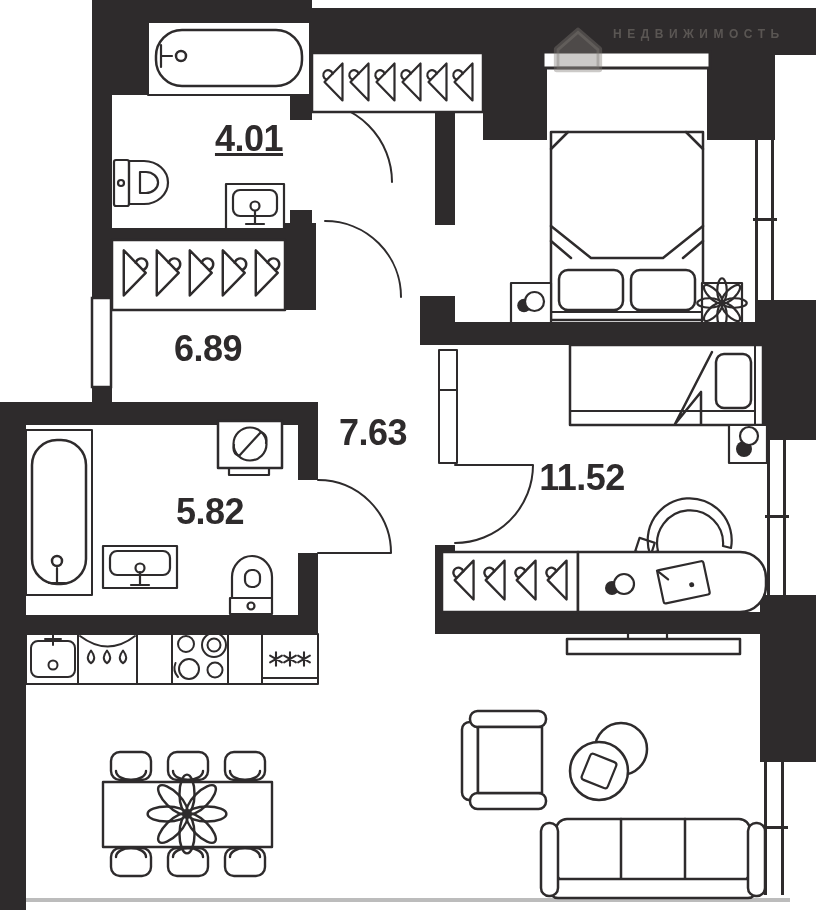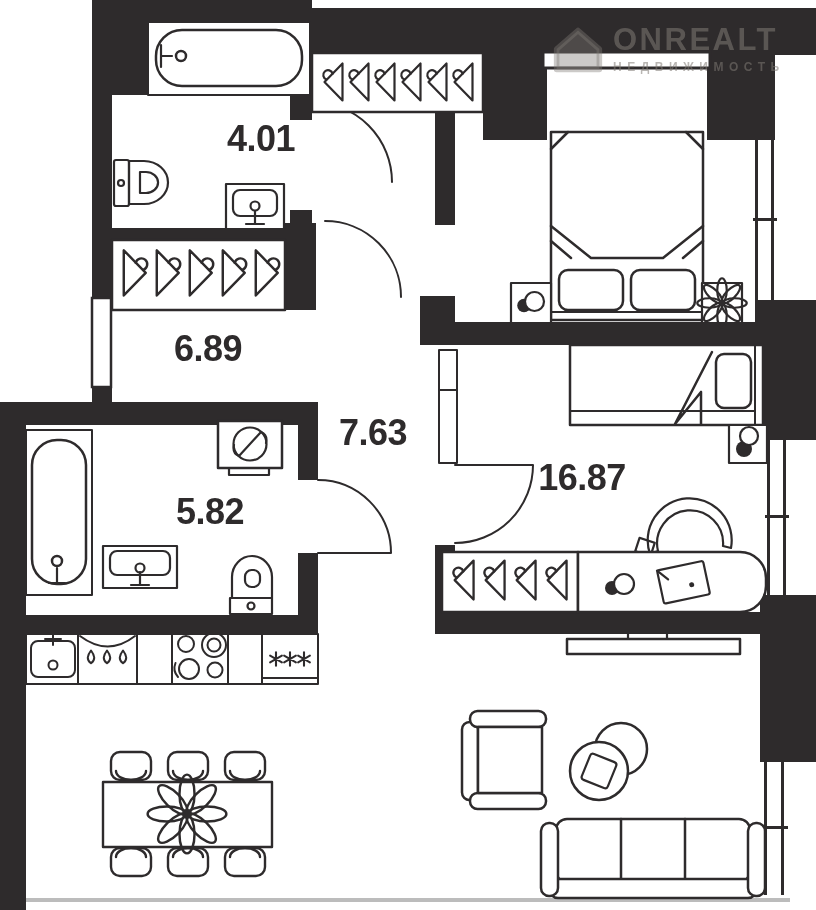--- a/index.html
+++ b/index.html
@@ -301,29 +301,28 @@
     <g>
       <rect x="556" y="819" width="194" height="63" rx="11" fill="#fff"></rect>
       <path d="M621 819 V882 M685 819 V882"></path>
       <rect x="549" y="879" width="208" height="19" rx="9" fill="#fff"></rect>
       <rect x="541" y="823" width="17" height="73" rx="8" fill="#fff"></rect>
       <rect x="748" y="823" width="17" height="73" rx="8" fill="#fff"></rect>
     </g>
   </g>
 </svg>
 
-<div class="lbl" style="left:261px;top:139px;">4.01</div>
+<div class="lbl" style="left:249px;top:139px;text-decoration:underline;">4.01</div>
 <div class="lbl" style="left:208px;top:349px;">6.89</div>
 <div class="lbl" style="left:373px;top:433px;">7.63</div>
 <div class="lbl" style="left:210px;top:512px;">5.82</div>
-<div class="lbl" style="left:582px;top:478px;">16.87</div>
+<div class="lbl" style="left:582px;top:478px;">11.52</div>
 
 <div id="wm">
   <svg width="52" height="52" viewBox="0 0 56 56">
     <path d="M28 7 L51 27 V49 H5 V27 Z" fill="rgba(128,122,117,0.40)" stroke="rgba(128,122,117,0.40)" stroke-width="6" stroke-linejoin="round"></path>
   </svg>
   <div class="txt">
-    <span class="brand">ONREALT</span>
     <span class="sub">НЕДВИЖИМОСТЬ</span>
   </div>
 </div>
 
 </div>
 
 </body></html>

